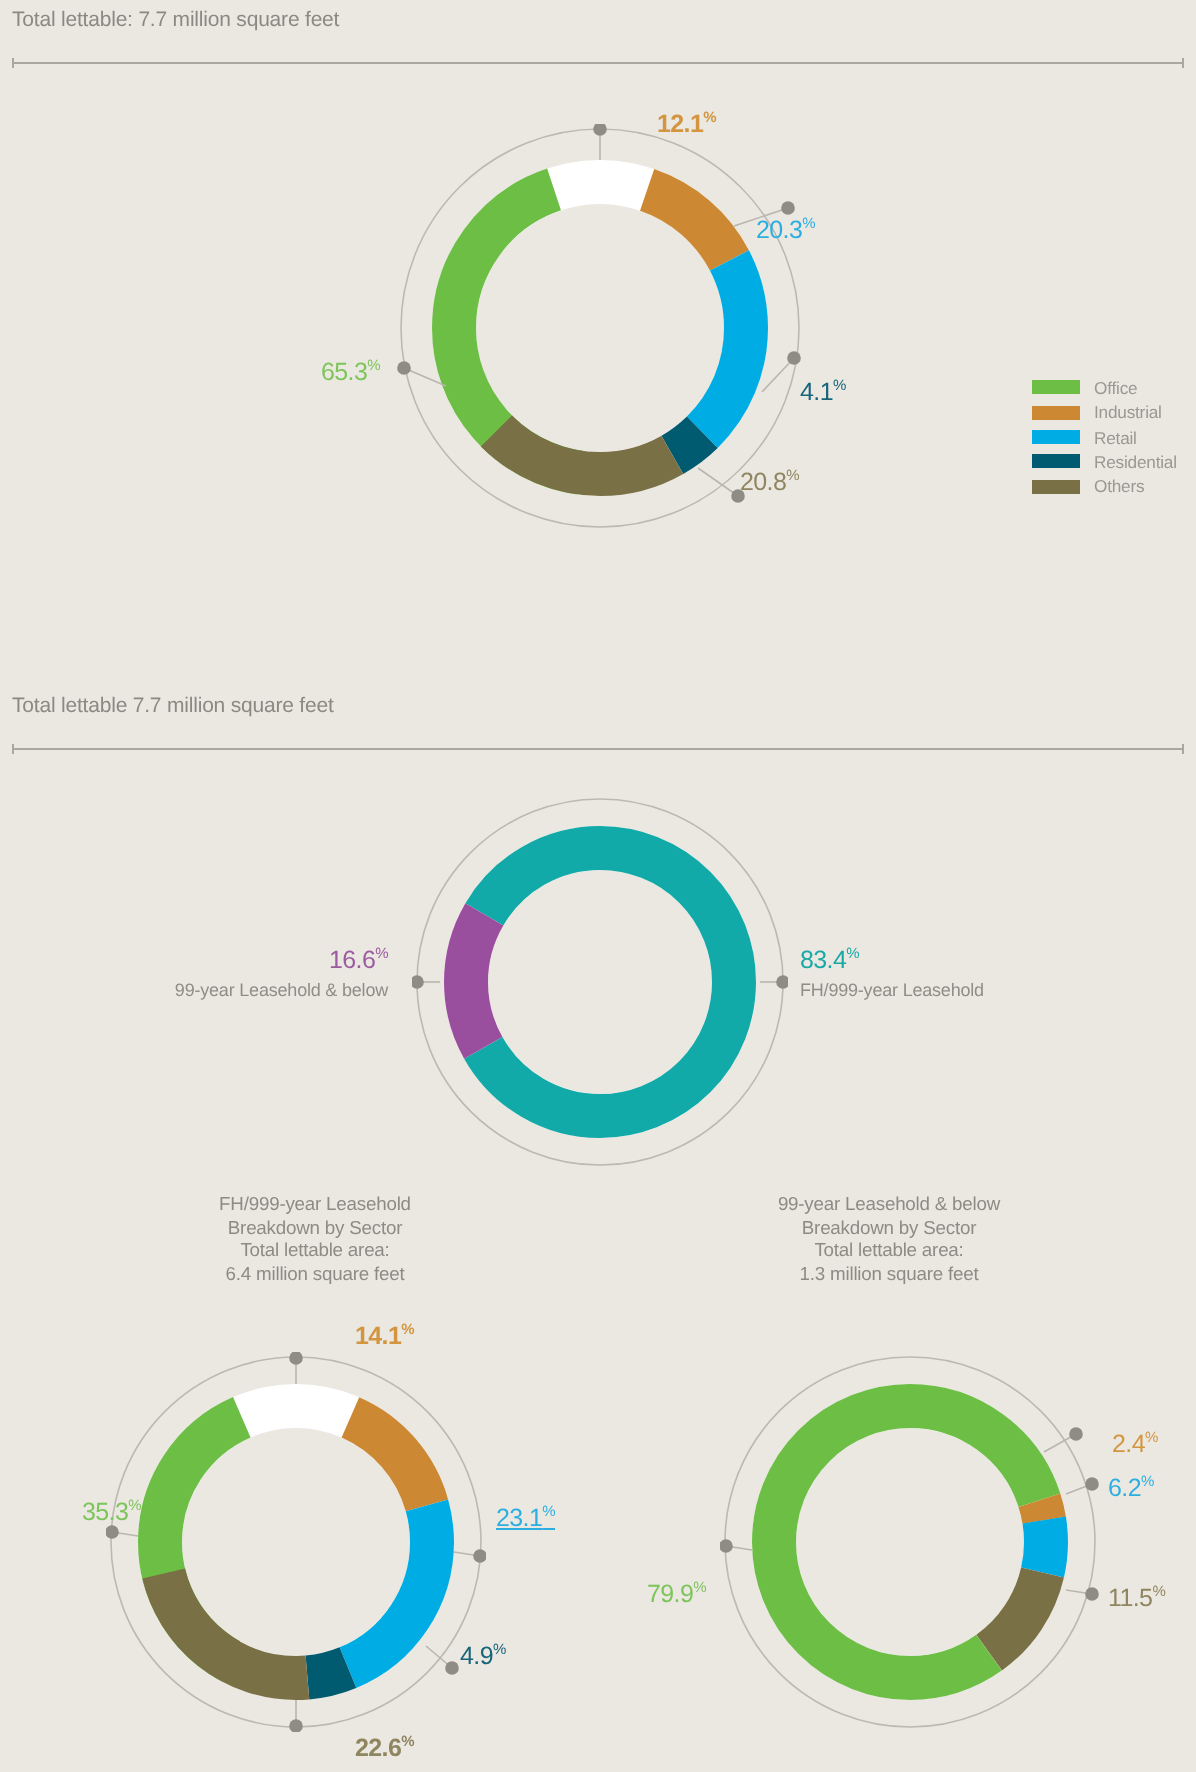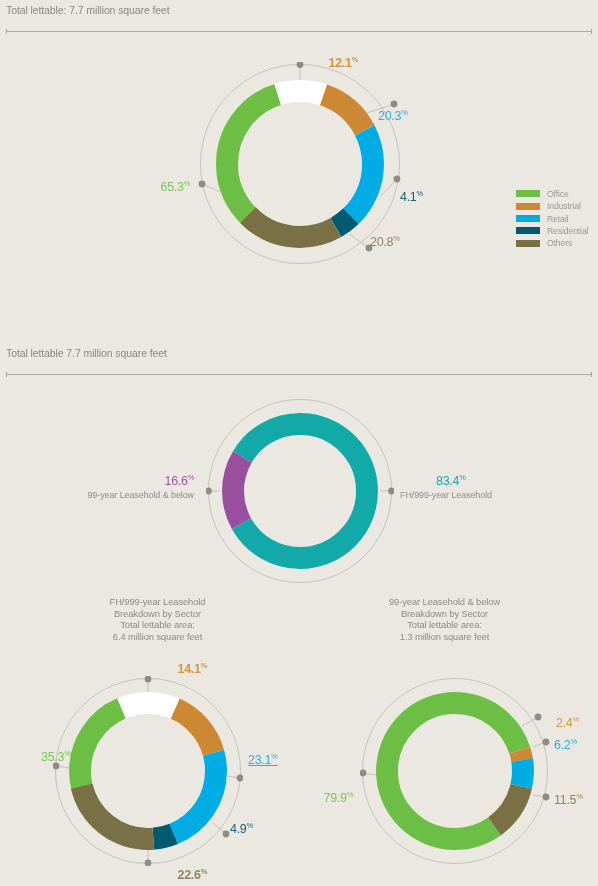--- a/index.html
+++ b/index.html
@@ -235,21 +235,21 @@
       <circle cx="185.5" cy="94" r="3.4"></circle>
     </g>
   </svg>
 </div>
 
 <div class="lbl left" style="left:42px; top:472px; width:152px;">
   <span class="pct" style="color:#9c5aa0;"><span>16.6</span><sup>%</sup></span>
   <span class="cap">99-year Leasehold &amp; below</span>
 </div>
 <div class="lbl right" style="left:400px; top:472px; width:160px;">
-  <span class="pct" style="color:#18a9a6;margin-left:36px;"><span>83.4</span><sup>%</sup></span>
+  <span class="pct" style="color:#18a9a6;"><span>83.4</span><sup>%</sup></span>
   <span class="cap">FH/999-year Leasehold</span>
 </div>
 
 <div class="subtitle-block" style="left:25px; top:596px; width:265px;">
   <div>FH/999-year Leasehold</div>
   <div>Breakdown by Sector</div>
   <div>Total lettable area:</div>
   <div>6.4 million square feet</div>
 </div>
 <div class="subtitle-block" style="left:312px; top:596px; width:265px;">

